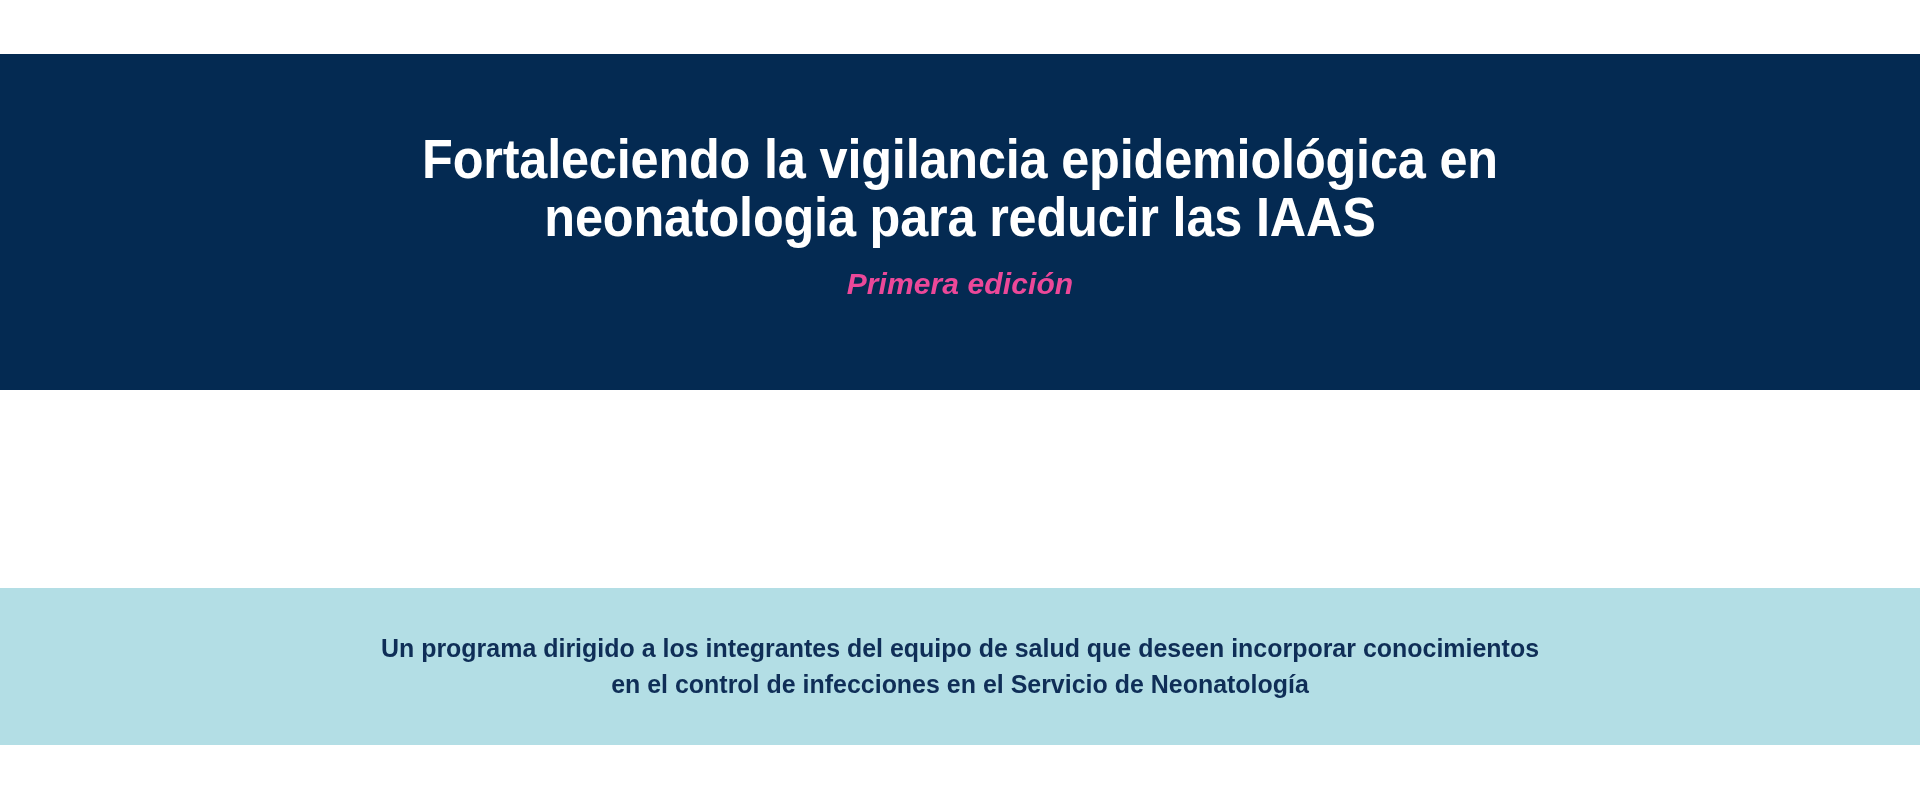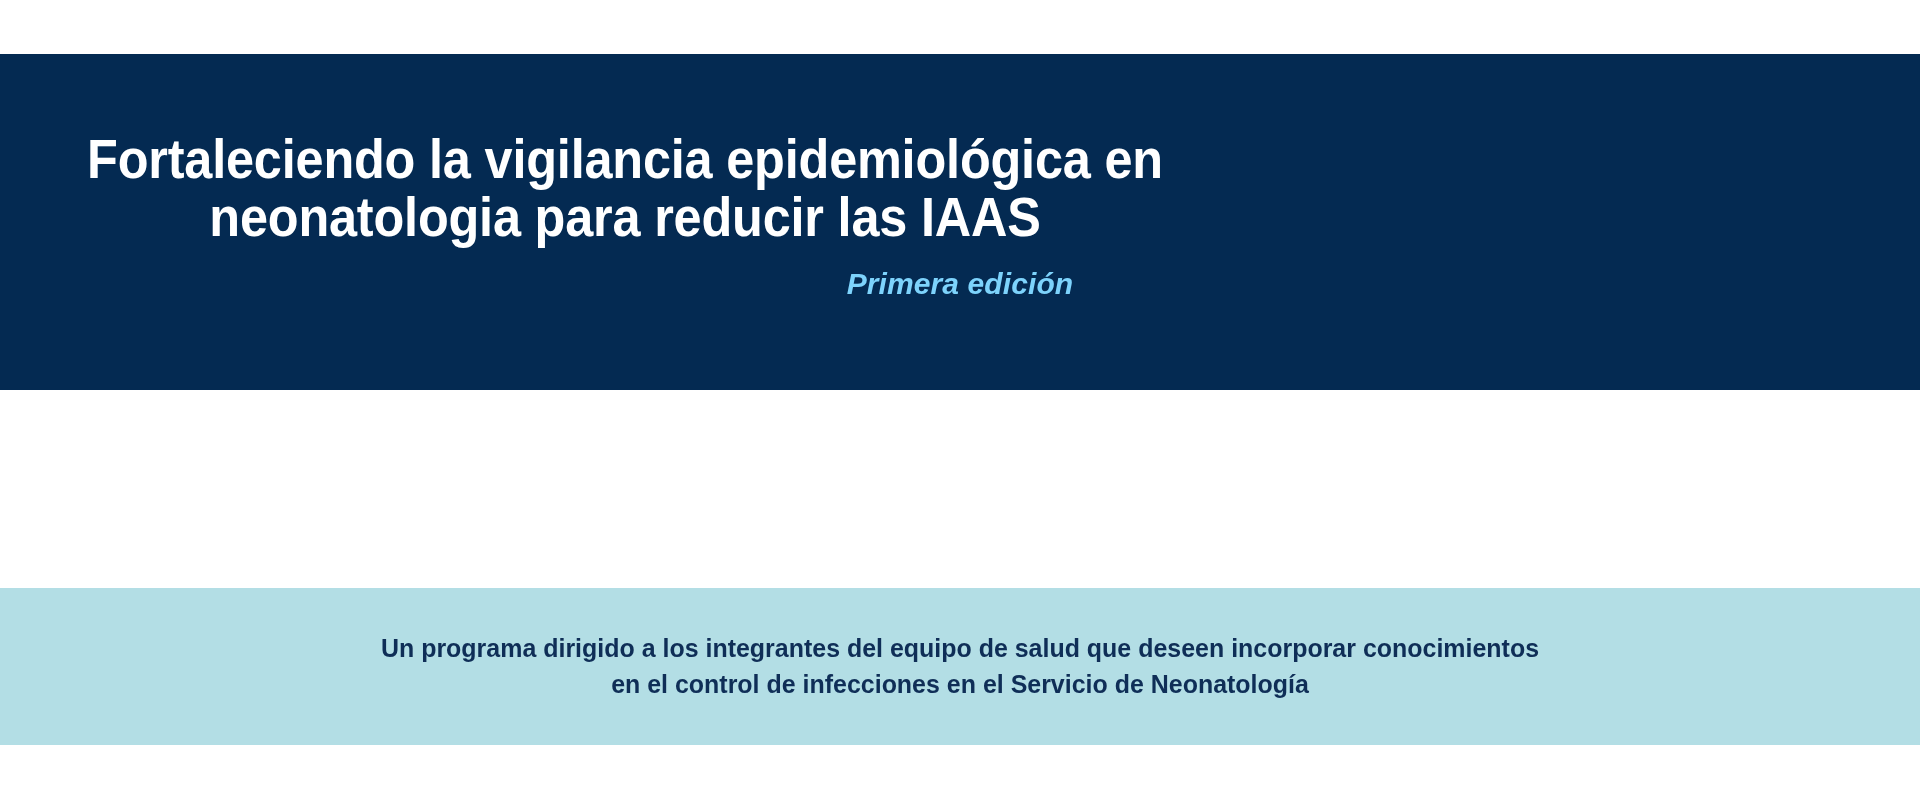--- a/index.html
+++ b/index.html
@@ -36,20 +36,21 @@
   
   .hero-band {
     position: absolute;
     left: 0;
     top: 54px;
     width: 1920px;
     height: 336px;
     background: #042a52;
     display: flex;
     flex-direction: column;
+    align-items: center;
     justify-content: center;
     box-sizing: border-box;
     padding-bottom: 14px;
   }
 
   .hero-title {
     margin: 0;
     width: 1250px;
     text-align: center;
     color: #ffffff;
@@ -61,21 +62,21 @@
     font-stretch: condensed;
     transform: scaleX(0.90);
     transform-origin: center center;
     white-space: pre-line;
   }
 
   .hero-subtitle {
     margin: 0;
     margin-top: 22px;
     text-align: center;
-    color: #7dd3fc;
+    color: #ec4899;
     font-family: "Liberation Sans", "DejaVu Sans", sans-serif;
     font-weight: 700;
     font-style: italic;
     font-size: 30px;
     line-height: 1.1;
     letter-spacing: 0.1px;
   }
 
   
   .status-band {

